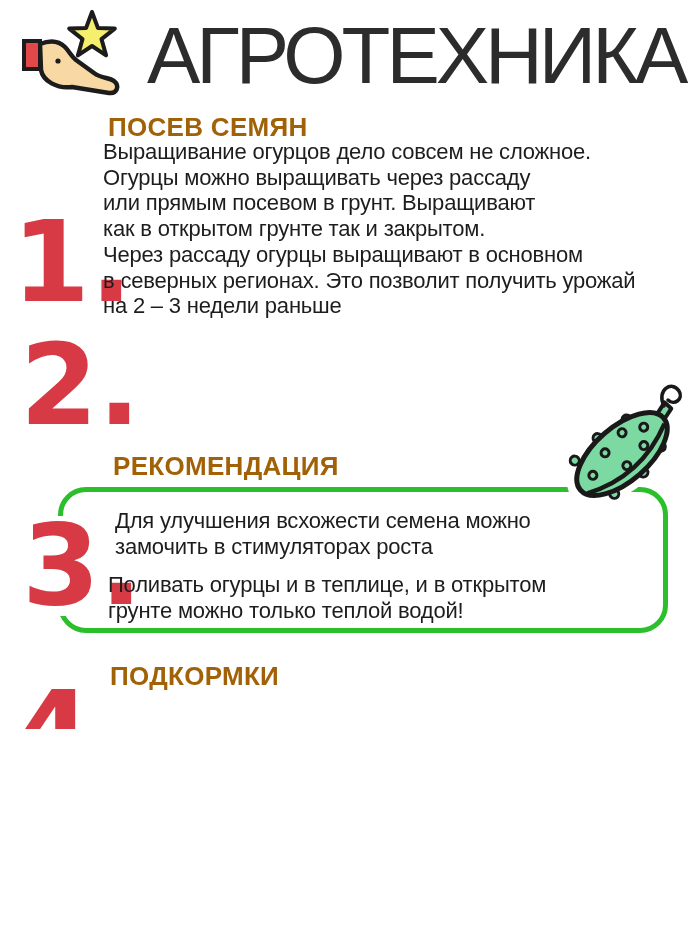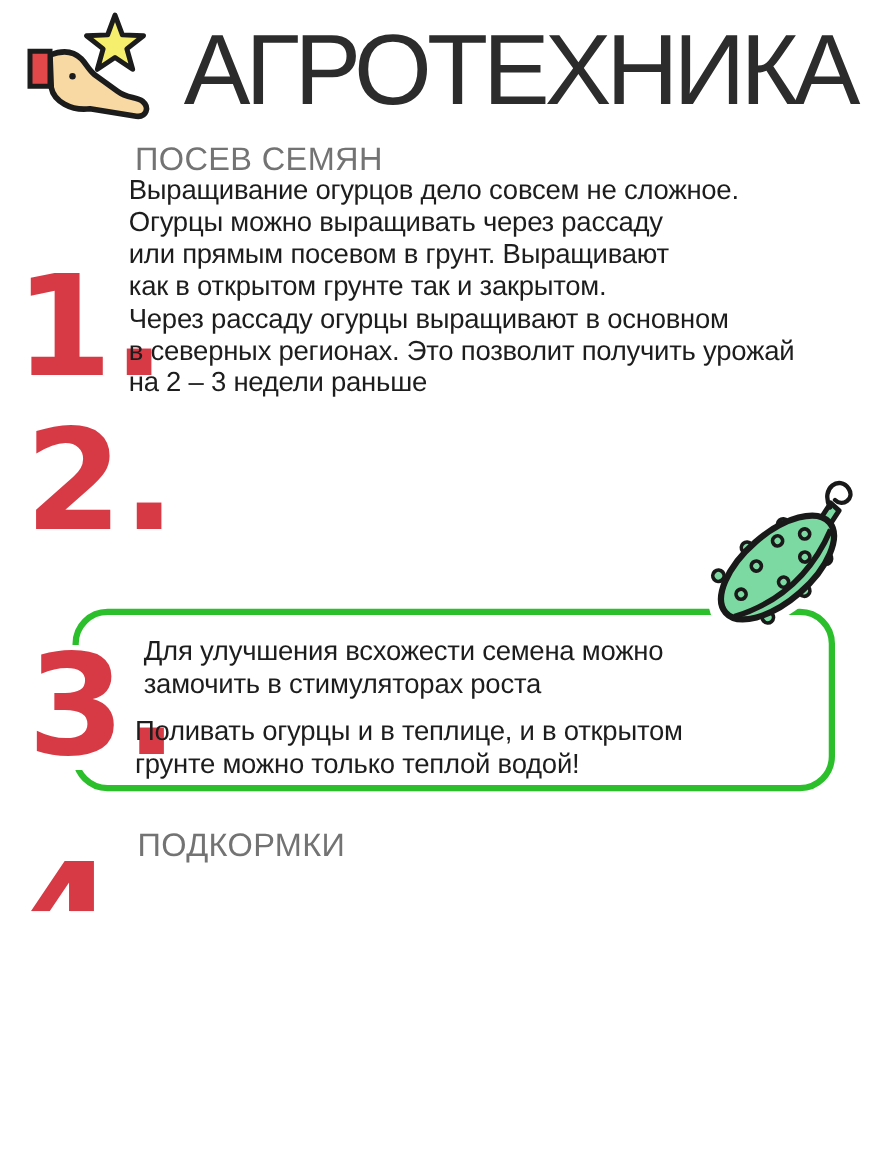--- a/index.html
+++ b/index.html
@@ -10,21 +10,21 @@
     color:#1d1d1d;
   }
   .abs { position:absolute; }
   .page-title {
     left:147px; top:16px;
     font-size:80px; line-height:1; letter-spacing:-4px;
     color:#2c2c2c; white-space:nowrap;
   }
   .sec-heading {
     font-size:26px; line-height:1; letter-spacing:0.3px;
-    color:#737373; white-space:nowrap;
+    color:#a16207; white-space:nowrap;font-weight:bold;
   }
   .body-text {
     font-size:22px; line-height:25.7px; letter-spacing:-0.2px;
     color:#1d1d1d; white-space:pre-line;
   }
   .num {
     font-family:"DejaVu Sans", sans-serif;
     font-weight:bold; font-size:112px; line-height:0.89;
     color:#d83a45; background:#ffffff; white-space:nowrap;
   }
@@ -60,20 +60,21 @@
   <div class="abs body-text" style="left:103px; top:139px;">Выращивание огурцов дело совсем не сложное.
 Огурцы можно выращивать через рассаду
 или прямым посевом в грунт. Выращивают
 как в открытом грунте так и закрытом.
 Через рассаду огурцы выращивают в основном
 в северных регионах. Это позволит получить урожай
 на 2 – 3 недели раньше</div>
 
   <div class="abs num" style="left:20px; top:336px;">2.</div>
 
+  <div class="abs sec-heading" style="left:113px; top:453px;">РЕКОМЕНДАЦИЯ</div>
   <div class="abs rec-box"></div>
   <div class="abs num" style="left:22px; top:516px;">3.</div>
   <div class="abs body-text" style="left:108px; top:572px;">Поливать огурцы и в теплице, и в открытом
 грунте можно только теплой водой!</div>
   <div class="abs body-text" style="left:115px; top:508px;">Для улучшения всхожести семена можно
 замочить в стимуляторах роста</div>
 
   <div class="abs" style="left:552px; top:374px; width:148px; height:146px;">
     <svg width="148" height="146" viewBox="0 0 148 146">
       <g transform="rotate(-41 70 80)">

